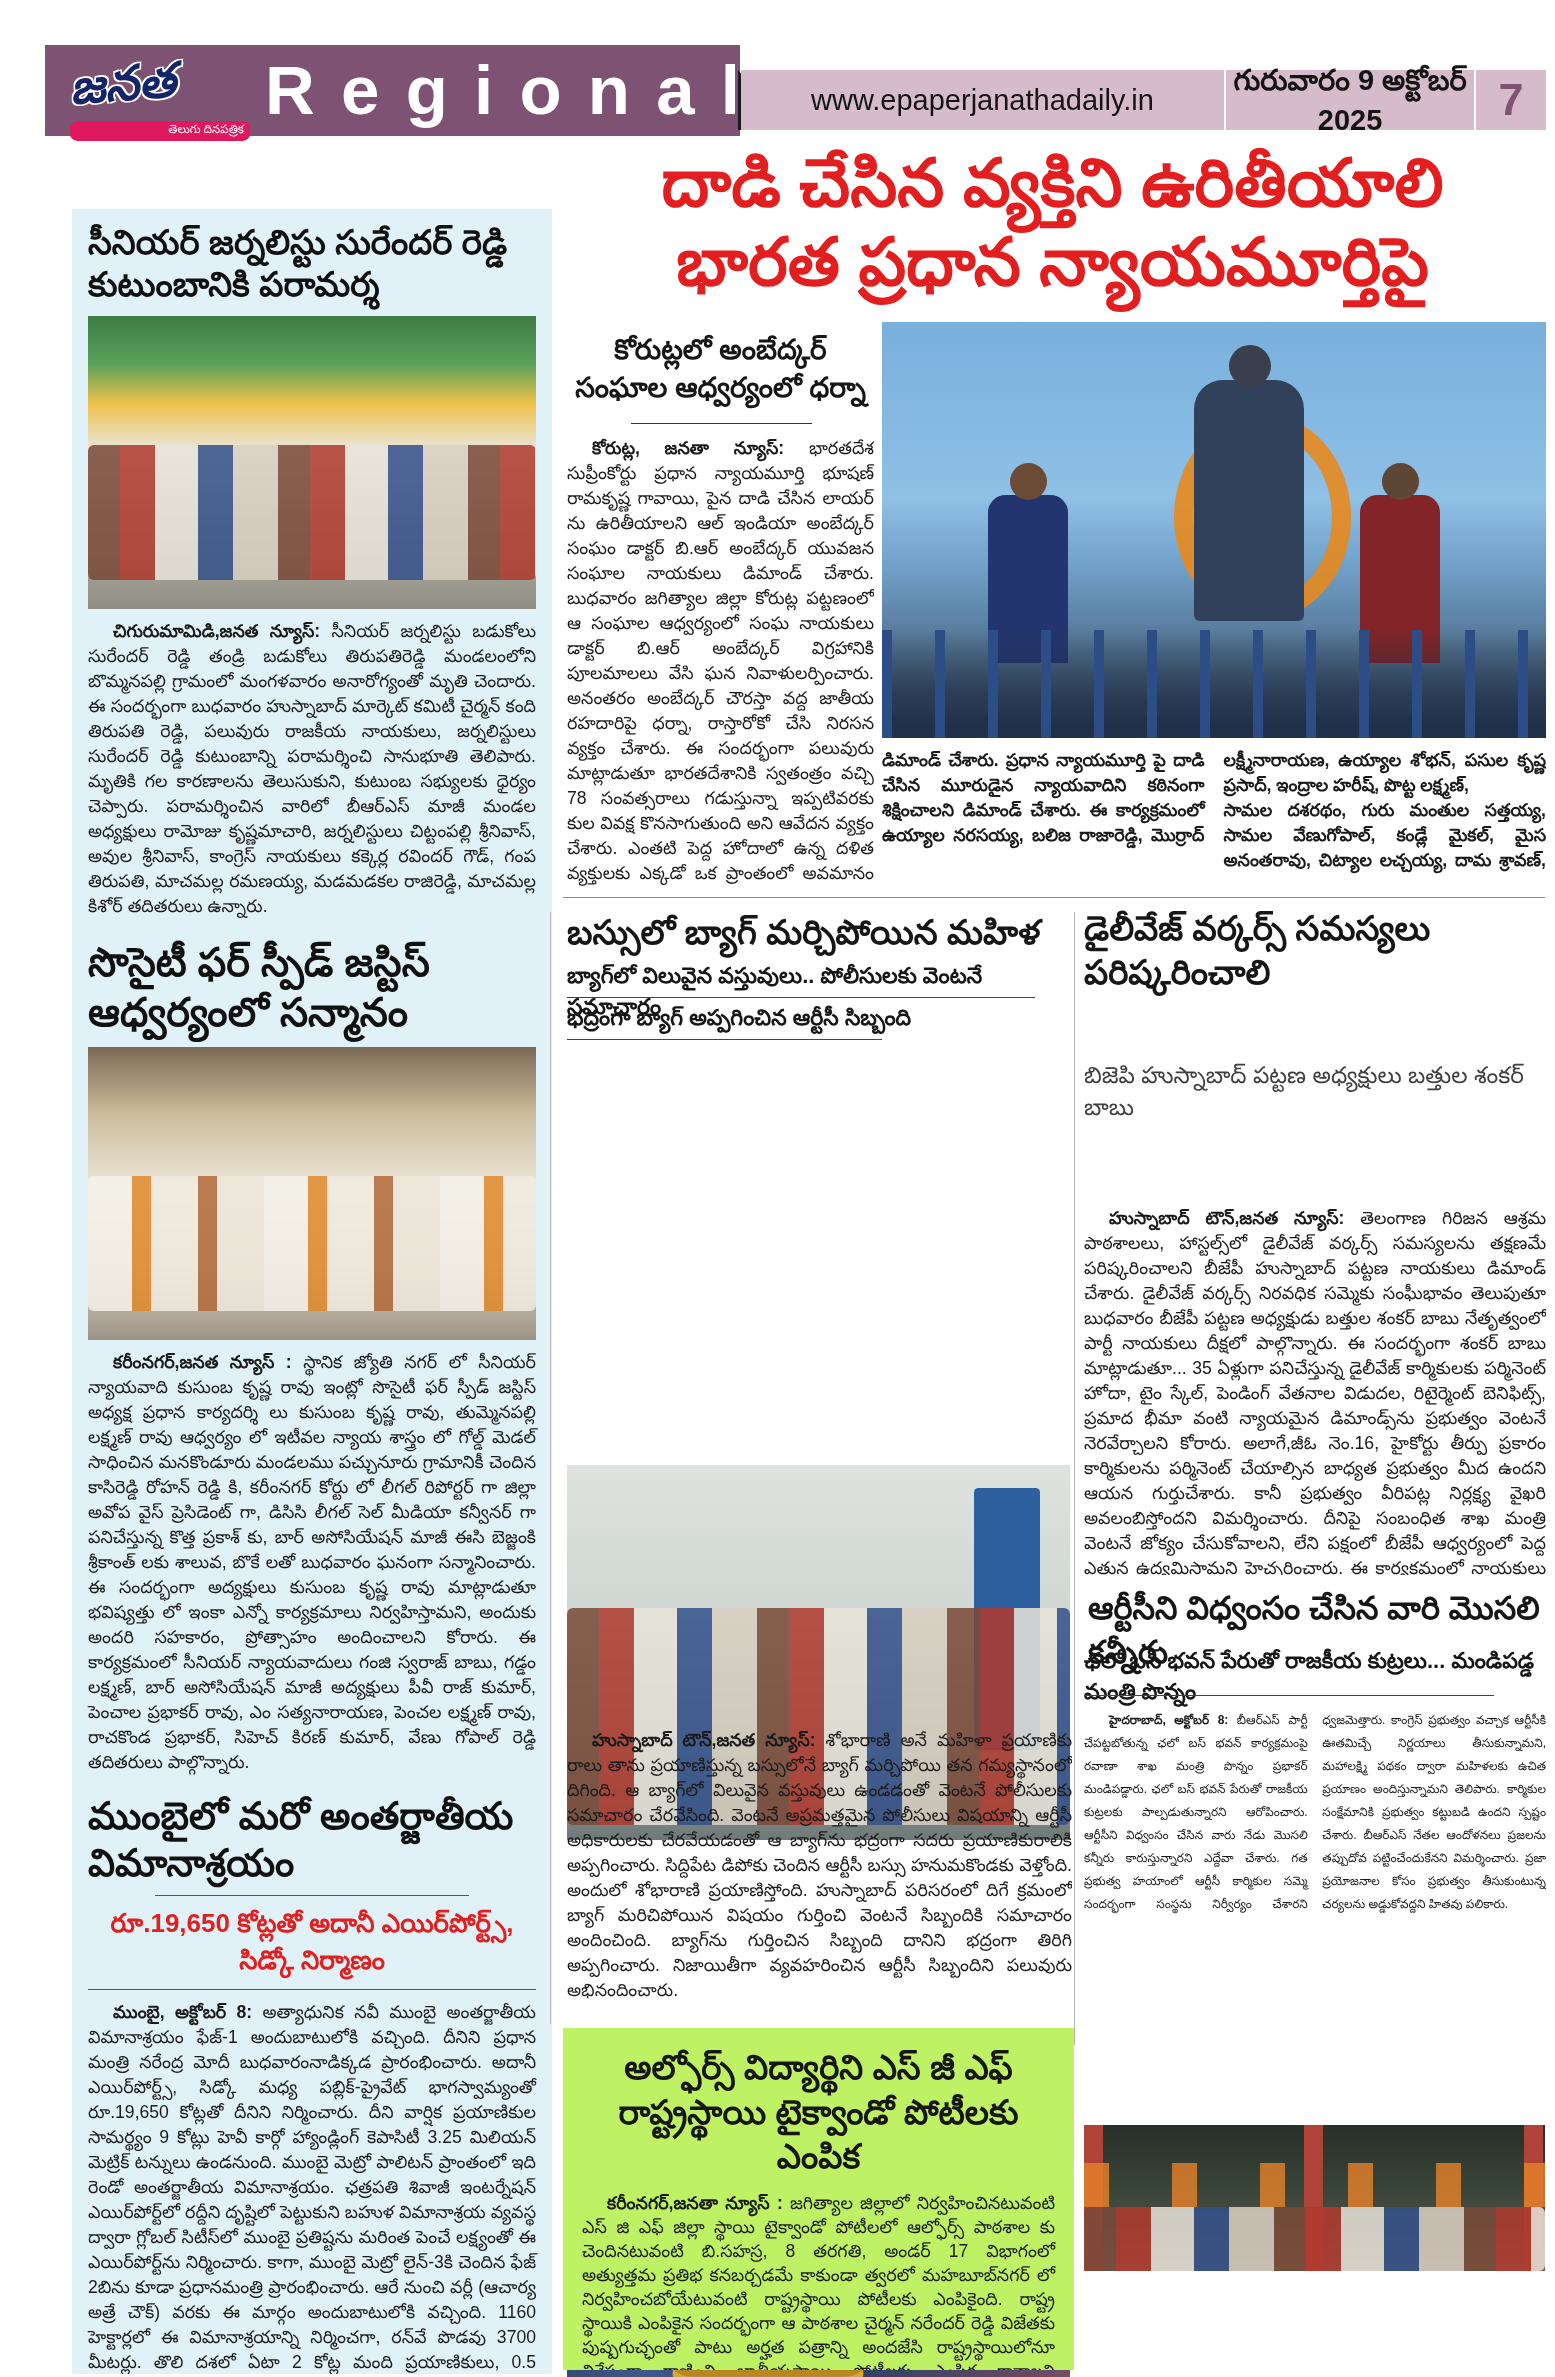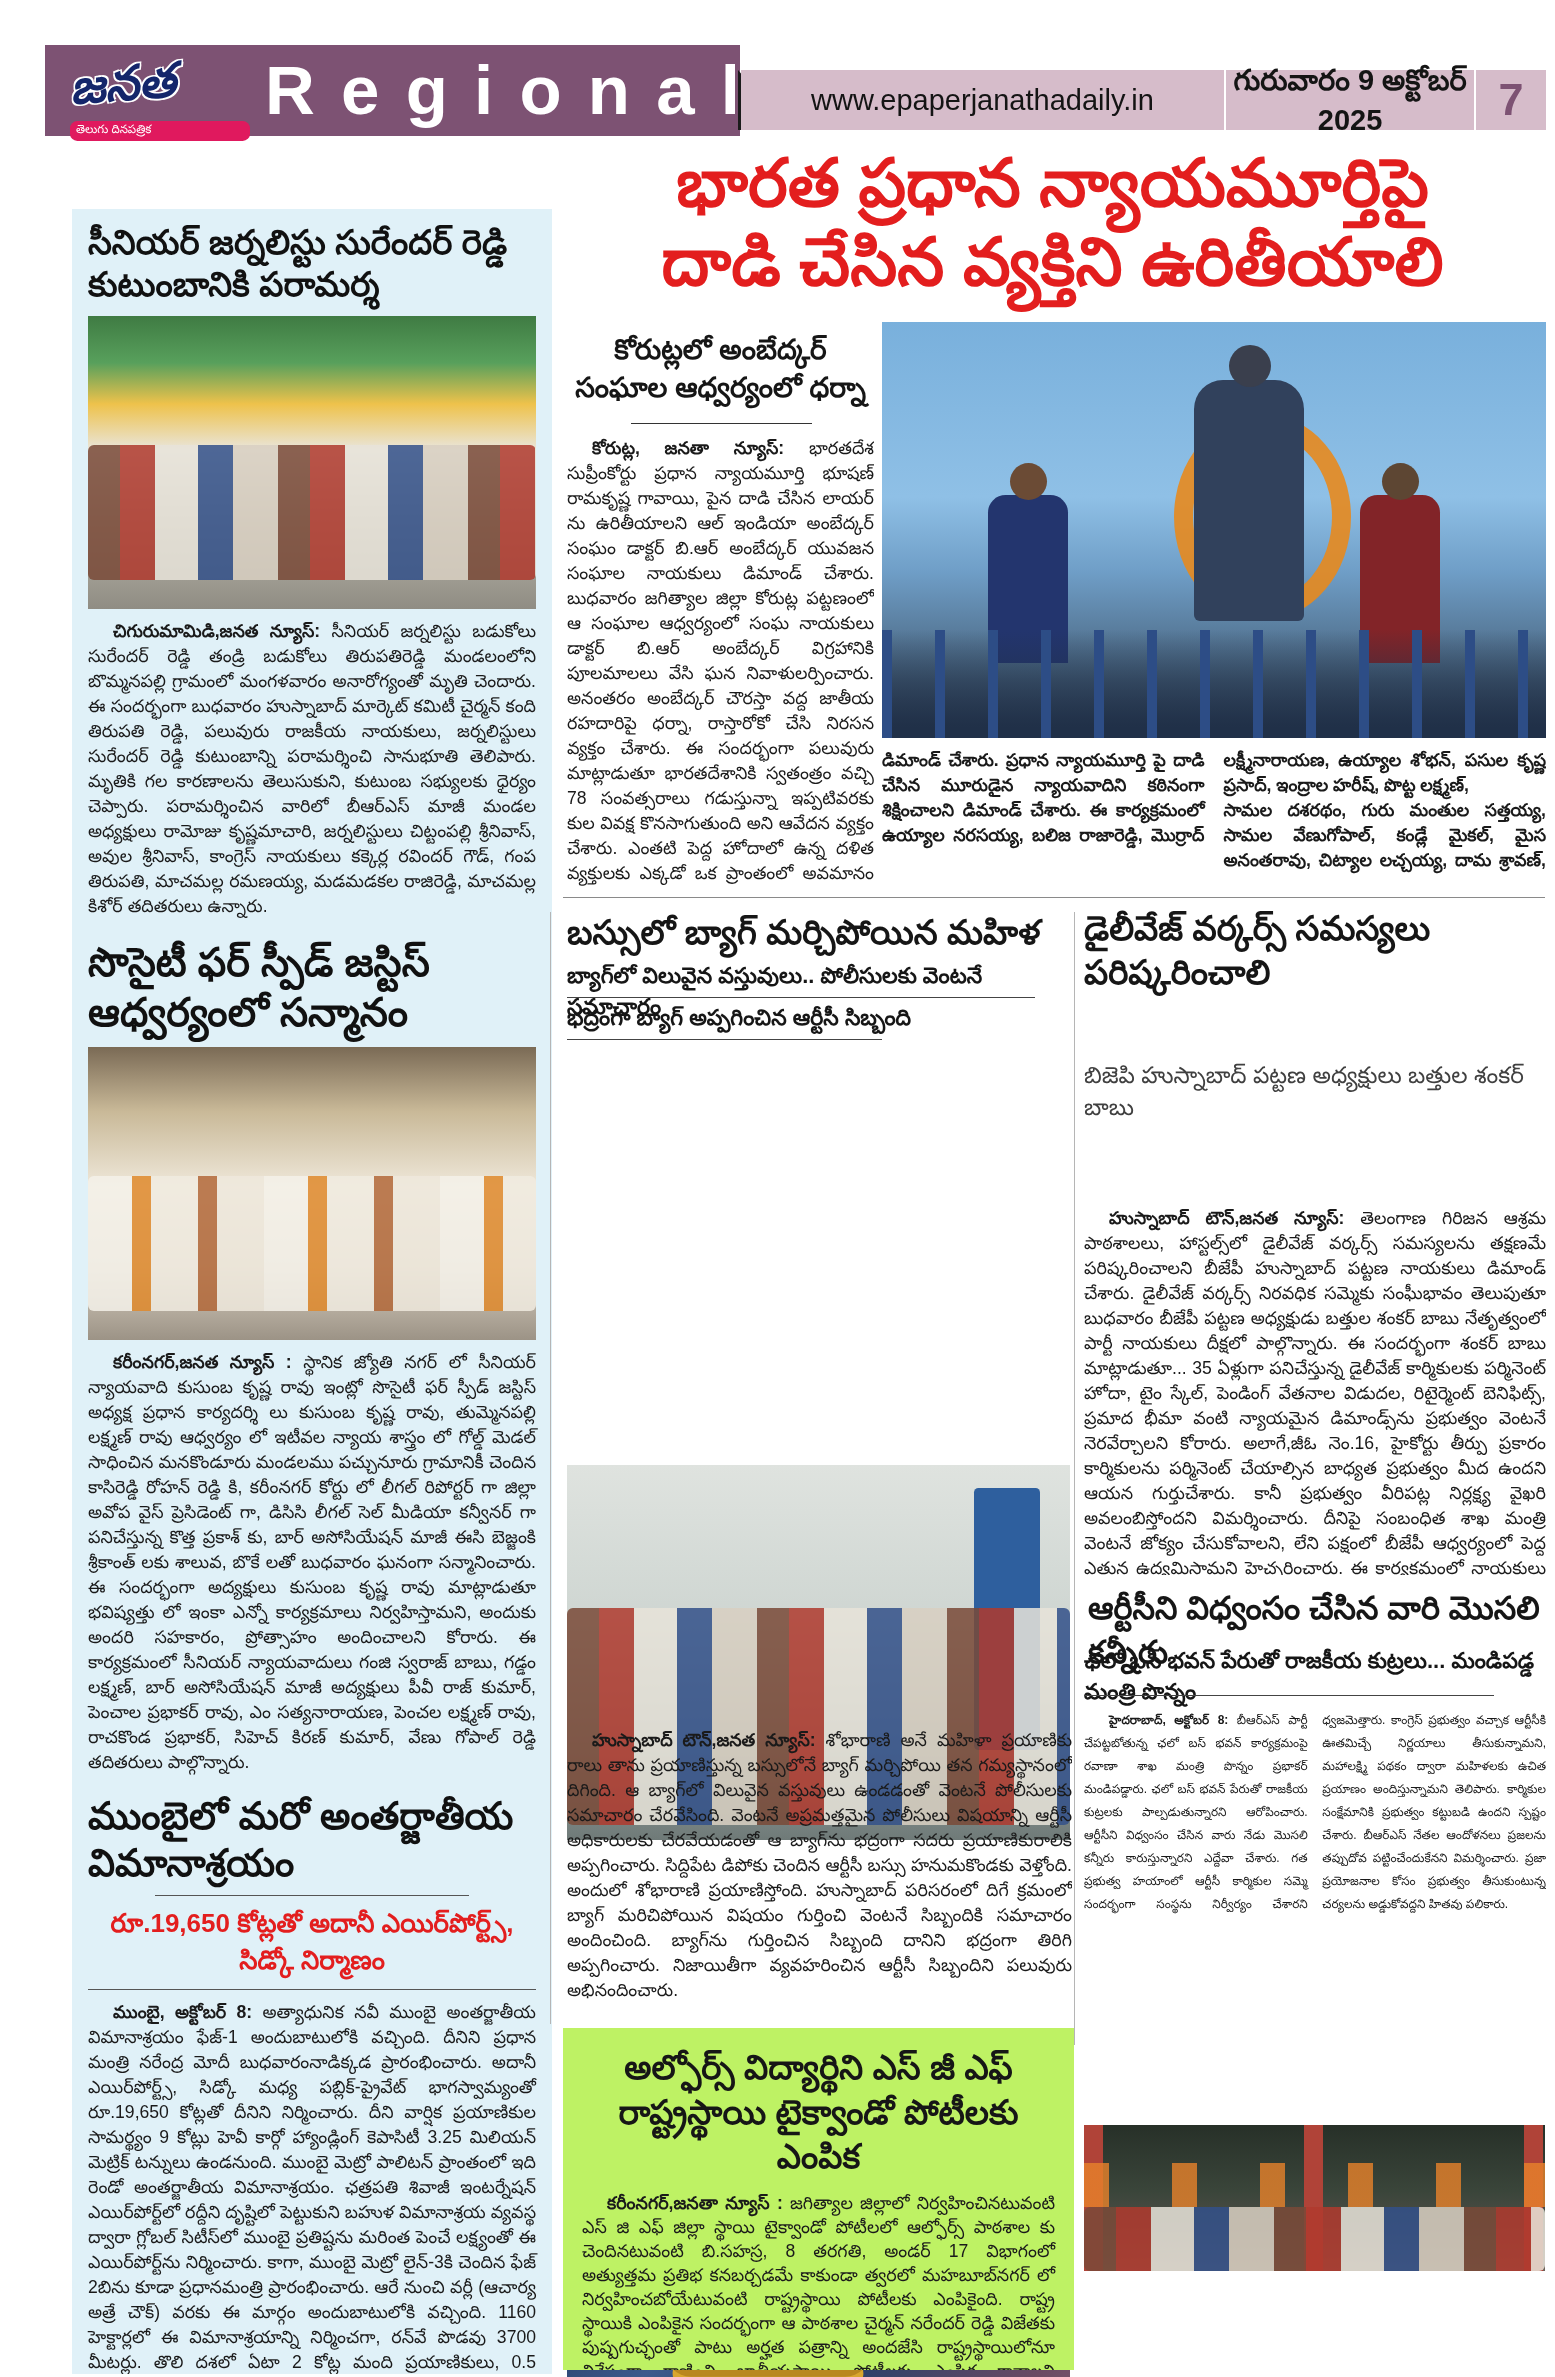--- a/index.html
+++ b/index.html
@@ -6,21 +6,21 @@
   .page{position:relative;width:1556px;height:2377px;background:#ffffff;overflow:hidden;
         font-family:"Liberation Sans","DejaVu Sans",sans-serif;color:#161616;}
   .abs{position:absolute;box-sizing:border-box;}
 
   
   #masthead-bar{left:45px;top:45px;width:695px;height:91px;background:#7d5273;}
   #logo{position:absolute;left:25px;top:7.3px;width:220px;height:76px;}
   #logo .brand{display:block;color:#14266b;font-size:48px;font-weight:800;font-style:italic;
                text-shadow:-1.5px -1.5px 0 #fff,1.5px -1.5px 0 #fff,-1.5px 1.5px 0 #fff,1.5px 1.5px 0 #fff;transform:rotate(-4deg);}
   #logo .ribbon{display:block;margin-top:1.5px;background:#e0195e;color:#fff;font-size:11.7px;
-                text-align:left;border-radius:7.3px;padding:1.5px 5.9px;width:168px;}
+                text-align:right;border-radius:7.3px;padding:1.5px 5.9px;width:168px;}
   #section-title{position:absolute;left:220px;top:0;width:468px;height:91px;line-height:91px;
                  text-align:center;color:#fff;font-size:69px;font-weight:800;letter-spacing:0.38em;}
   #fold-triangle{left:738px;top:70px;width:51px;height:60px;background:#1b1b1b;
                  clip-path:polygon(0 0,100% 100%,0 100%);}
   #info-box{left:741px;top:70px;width:805px;height:60px;background:#d6bcca;display:flex;align-items:center;}
   #info-box .cell{text-align:center;font-size:29px;color:#141414;}
   #info-box .site{flex:0 0 483px;}
   #info-box .date{flex:1 1 auto;font-weight:700;}
   #info-box .vline{width:2.2px;height:60px;background:#ffffff;}
   #info-box .pagenum{flex:0 0 70px;color:#7d5273;font-size:45px;font-weight:800;}
@@ -129,22 +129,22 @@
   <div class="abs" id="fold-triangle"></div>
   <div class="abs" id="info-box">
     <div class="cell site">www.epaperjanathadaily.in</div>
     <div class="vline"></div>
     <div class="cell date">గురువారం 9 అక్టోబర్ 2025</div>
     <div class="vline"></div>
     <div class="cell pagenum">7</div>
   </div>
 
   <div class="abs" id="lead-headline">
+    <div>దాడి చేసిన వ్యక్తిని ఉరితీయాలి</div>
     <div>భారత ప్రధాన న్యాయమూర్తిపై</div>
-    <div>దాడి చేసిన వ్యక్తిని ఉరితీయాలి</div>
   </div>
   <div class="abs" id="lead-subhead">కోరుట్లలో అంబేద్కర్ సంఘాల ఆధ్వర్యంలో ధర్నా</div>
   <div class="abs" id="lead-subrule"></div>
   <div class="abs" id="lead-col1">
     <p class="bodytext indent" style="margin:0"><b class="dl">కోరుట్ల, జనతా న్యూస్: </b><span>భారతదేశ సుప్రీంకోర్టు ప్రధాన న్యాయమూర్తి భూషణ్ రామకృష్ణ గావాయి, పైన దాడి చేసిన లాయర్ ను ఉరితీయాలని ఆల్ ఇండియా అంబేద్కర్ సంఘం డాక్టర్ బి.ఆర్ అంబేద్కర్ యువజన సంఘాల నాయకులు డిమాండ్ చేశారు. బుధవారం జగిత్యాల జిల్లా కోరుట్ల పట్టణంలో ఆ సంఘాల ఆధ్వర్యంలో సంఘ నాయకులు డాక్టర్ బి.ఆర్ అంబేద్కర్ విగ్రహానికి పూలమాలలు వేసి ఘన నివాళులర్పించారు. అనంతరం అంబేద్కర్ చౌరస్తా వద్ద జాతీయ రహదారిపై ధర్నా, రాస్తారోకో చేసి నిరసన వ్యక్తం చేశారు. ఈ సందర్భంగా పలువురు మాట్లాడుతూ భారతదేశానికి స్వతంత్రం వచ్చి 78 సంవత్సరాలు గడుస్తున్నా ఇప్పటివరకు కుల వివక్ష కొనసాగుతుంది అని ఆవేదన వ్యక్తం చేశారు. ఎంతటి పెద్ద హోదాలో ఉన్న దళిత వ్యక్తులకు ఎక్కడో ఒక ప్రాంతంలో అవమానం జరుగుతుందని అన్నారు. ప్రధాన న్యాయమూర్తి పైన దాడి జరగడం దేశంలో జరుగుతున్న పరిణామాలకు నిదర్శనం అన్నారు. దళితులను అవమానిస్తే యావత్ దేశం ఉద్యమించాలని, శిక్షణ, విద్య, ఉద్యోగ రంగాలలో వివక్ష చూపకూడదని, అన్యాయాలను సహించబోమని హెచ్చరించారు. రాజకీయ, ఇతర రంగాలలో ఉన్న వారిని అవమానించడం ఆగాలని</span></p>
   </div>
   <div class="abs photo" id="lead-photo">
     <div class="garland"></div>
     <div class="statue"></div>
     <div class="fig fig1"></div>

